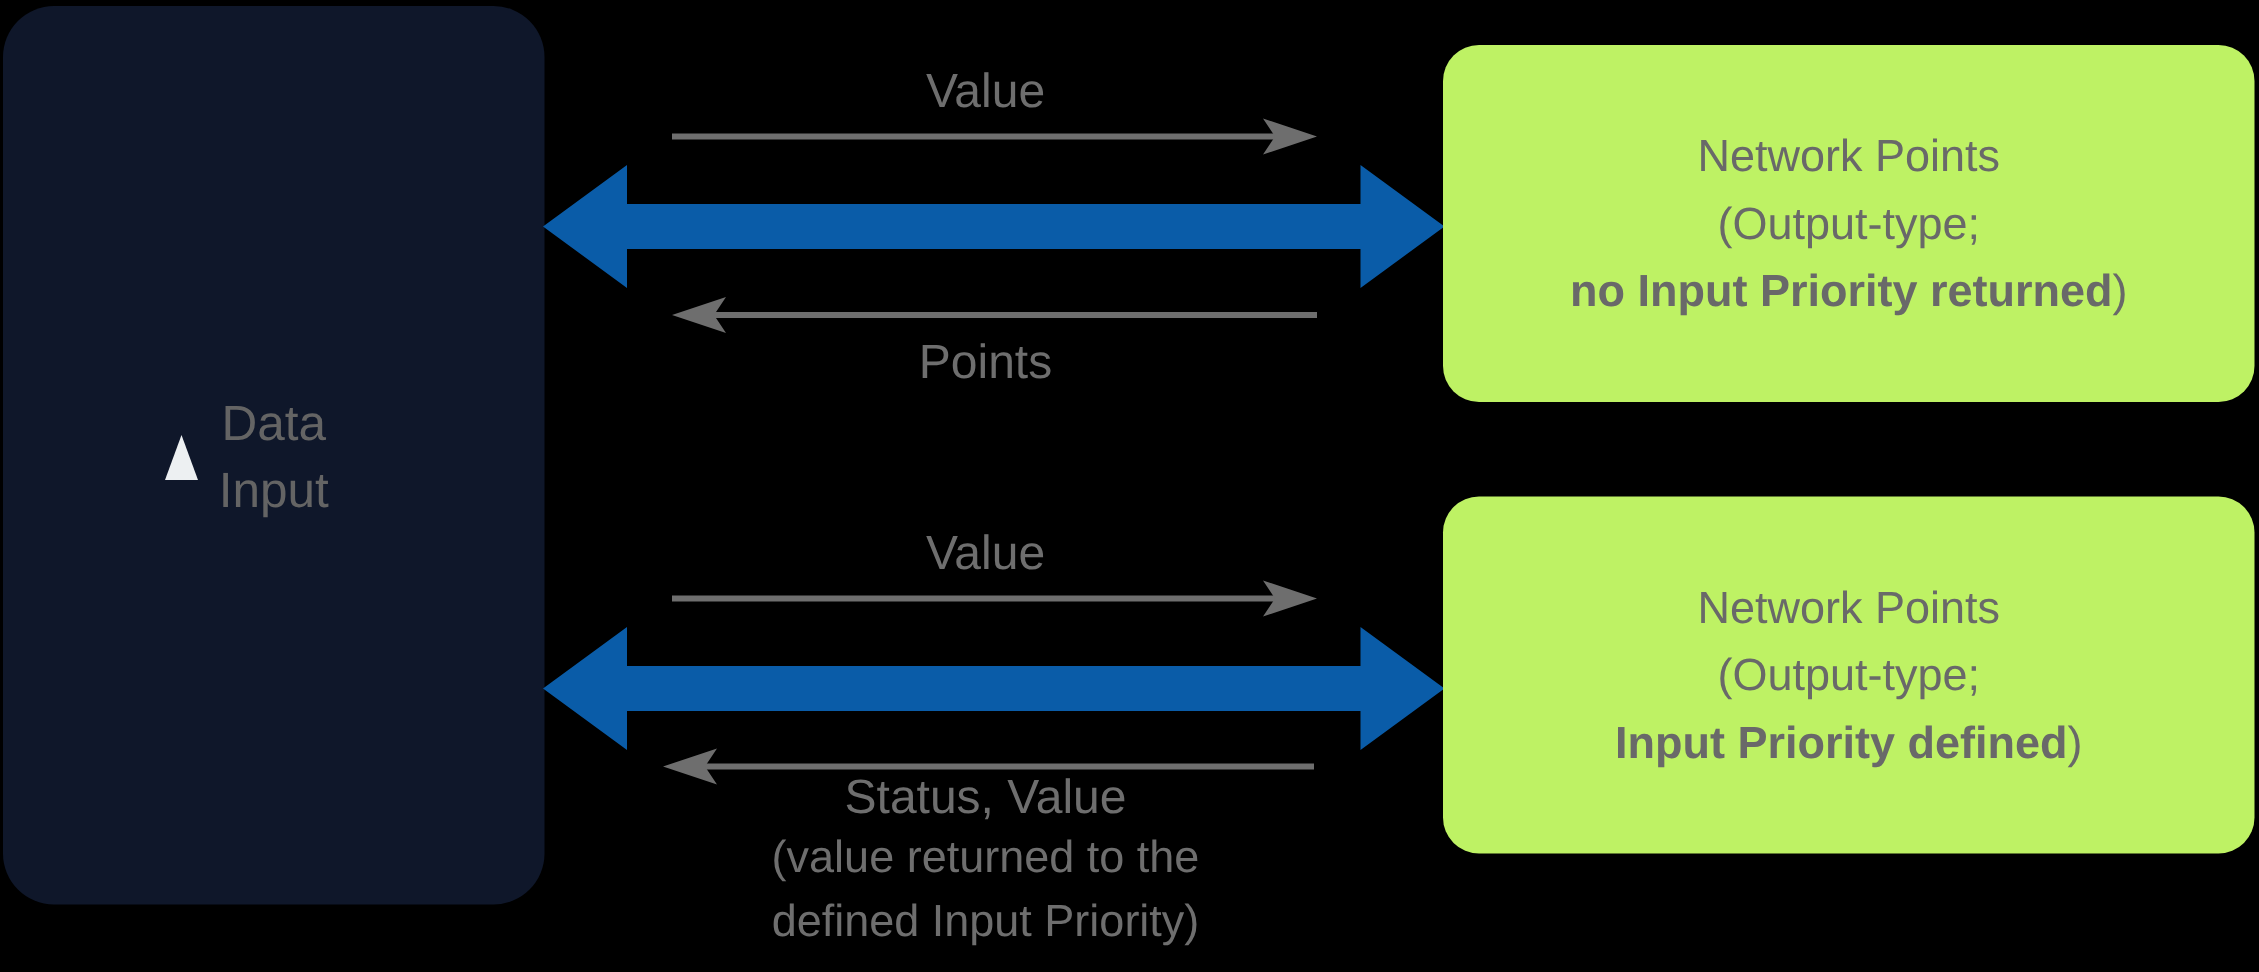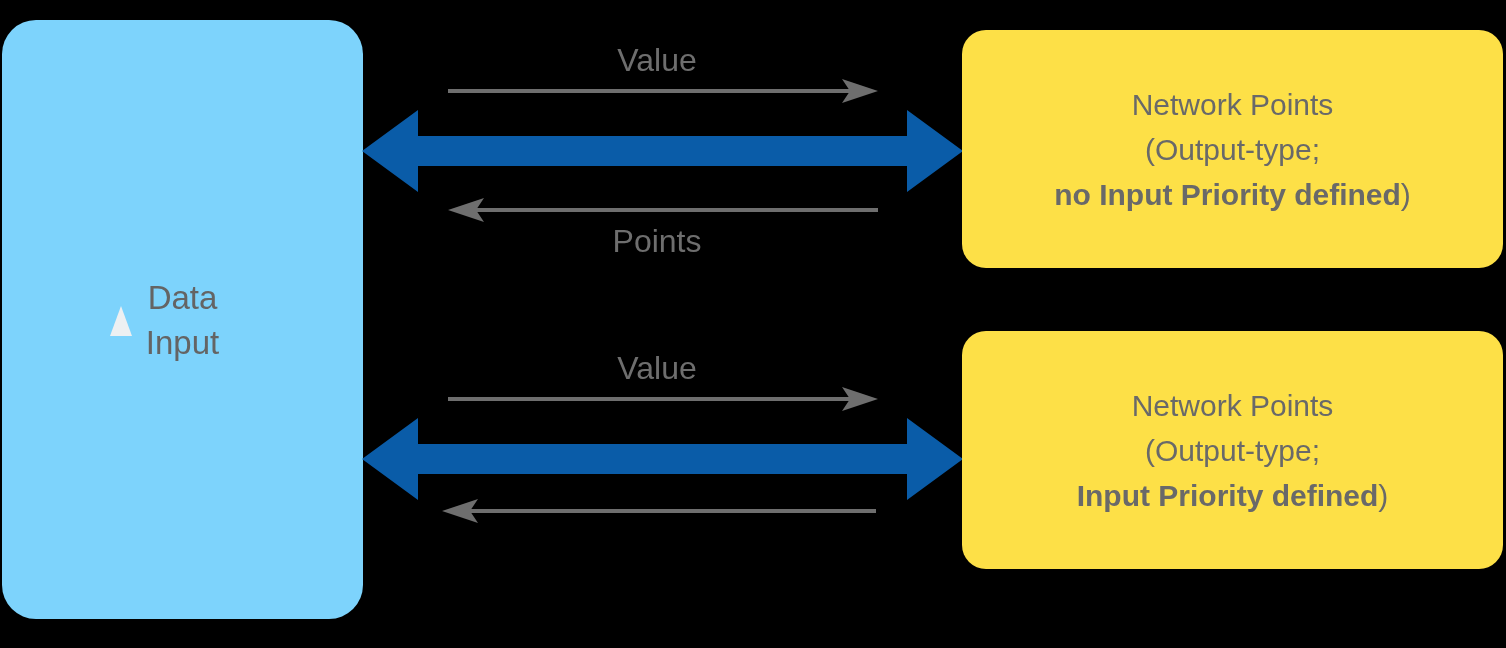--- a/index.html
+++ b/index.html
@@ -23,23 +23,22 @@
     display: flex;
     flex-direction: column;
     align-items: center;
     justify-content: center;
   }
   .box-datapoint {
     left: 2px;
     top: 4px;
     width: 361px;
     height: 599px;
-    background: #7dd3fc;
+    background: #0f172a;
     border-radius: 34px;
-    margin-top: 16px;
   }
   .box-datapoint .box-text {
     color: #646464;
     font-size: 33px;
     line-height: 45px;
     text-align: center;
     font-weight: 400;
   }
   .datapoint-marker {
     position: absolute;
@@ -48,21 +47,21 @@
     width: 0;
     height: 0;
     border-left: 11px solid transparent;
     border-right: 11px solid transparent;
     border-bottom: 30px solid #edf0f2;
   }
 
   .box-network {
     width: 541px;
     height: 238px;
-    background: #fde047;
+    background: #bef264;
     border-radius: 24px;
     left: 962px;
   }
   .box-network.top { top: 30px; }
   .box-network.bottom { top: 331px; }
   .box-network .np-line {
     color: #696969;
     font-size: 30px;
     line-height: 45px;
     text-align: center;
@@ -154,21 +153,21 @@
       <polygon points="4,13 40,1 32,13 40,25" fill="#6e6e6e"></polygon>
     </svg>
   </div>
   <div class="arrow-label lbl-status-top">
     <span class="strong">Points</span>
   </div>
 
   <div class="box box-network top">
     <div class="np-line">Network Points</div>
     <div class="np-line">(Output-type;</div>
-    <div class="np-line"><b>no Input Priority defined</b><span>)</span></div>
+    <div class="np-line"><b>no Input Priority returned</b><span>)</span></div>
   </div>
 
   <div class="thin-arrow thin-value-bot">
     <svg viewBox="0 0 432 26" preserveAspectRatio="none" aria-hidden="true">
       <line x1="2" y1="13" x2="404" y2="13" stroke="#6e6e6e" stroke-width="4"></line>
       <polygon points="432,13 396,1 404,13 396,25" fill="#6e6e6e"></polygon>
     </svg>
   </div>
   <div class="arrow-label lbl-value-bot">
     <span class="strong">Value</span>
@@ -179,20 +178,25 @@
       <polygon fill="#0a5ca8" points="0,41 56,0 56,26 545,26 545,0 601,41 545,82 545,56 56,56 56,82"></polygon>
     </svg>
   </div>
 
   <div class="thin-arrow thin-status-bot">
     <svg viewBox="0 0 440 26" preserveAspectRatio="none" aria-hidden="true">
       <line x1="32" y1="13" x2="438" y2="13" stroke="#6e6e6e" stroke-width="4"></line>
       <polygon points="4,13 40,1 32,13 40,25" fill="#6e6e6e"></polygon>
     </svg>
   </div>
+  <div class="arrow-label lbl-status-bot">
+    <span class="strong">Status, Value</span>
+    <span class="note">(value returned to the</span>
+    <span class="note">defined Input Priority)</span>
+  </div>
 
   <div class="box box-network bottom">
     <div class="np-line">Network Points</div>
     <div class="np-line">(Output-type;</div>
     <div class="np-line"><b>Input Priority defined</b><span>)</span></div>
   </div>
 
 </div>
 
 </body></html>

